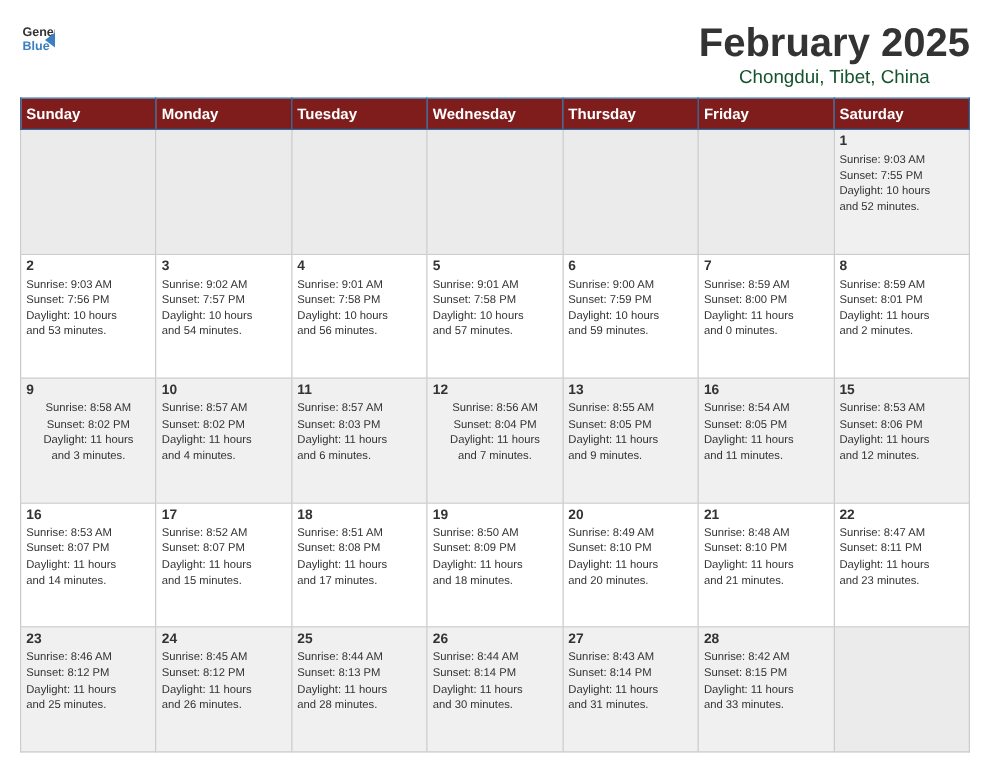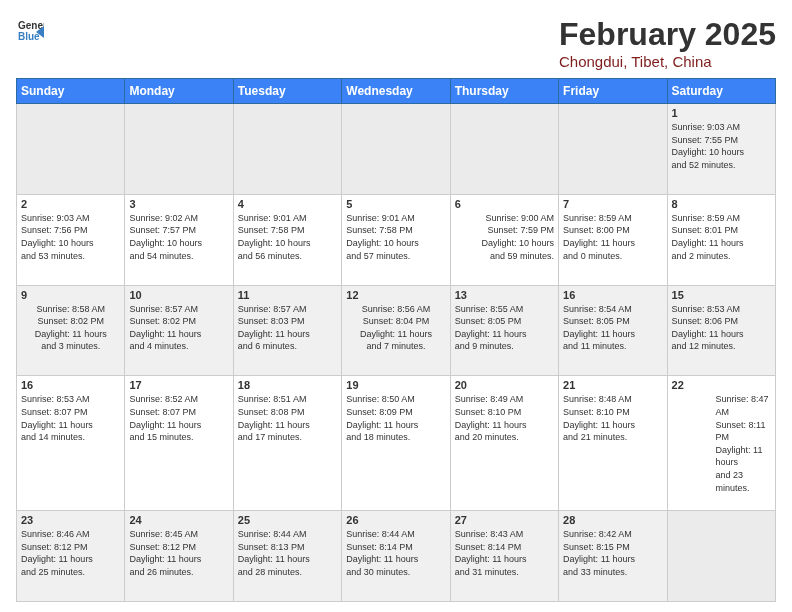--- a/index.html
+++ b/index.html
@@ -26,39 +26,39 @@
     .logo {
       display: flex;
       align-items: center;
     }
     .logo-icon {
       width: 28px;
       height: 28px;
       margin-right: 2px;
     }
     .title-block {
-      text-align: left;
+      text-align: center;
     }
     .month-title {
       font-size: 32px;
       font-weight: bold;
       color: #333;
     }
     .location {
       font-size: 15px;
-      color: #7f1d1d;
+      color: #14532d;
     }
     .calendar {
       flex: 1;
       border-collapse: collapse;
       width: 100%;
       table-layout: fixed;
     }
     .calendar th {
-      background: #3b82f6;
+      background: #7f1d1d;
       color: #fff;
       font-size: 12px;
       font-weight: bold;
       padding: 5px 4px;
       text-align: left;
       border: 1px solid #2d6aa0;
     }
     .calendar td {
       vertical-align: top;
       border: 1px solid #ccc;
@@ -159,21 +159,21 @@
           </td>
           <td>
             <span class="day-num">5</span>
             <div class="day-info" style="white-space: pre-line;">Sunrise: 9:01 AM
 Sunset: 7:58 PM
 Daylight: 10 hours
 and 57 minutes.</div>
           </td>
           <td>
             <span class="day-num">6</span>
-            <div class="day-info" style="white-space: pre-line; text-align: right;">Sunrise: 9:00 AM
+            <div class="day-info" style="white-space: pre-line;">Sunrise: 9:00 AM
 Sunset: 7:59 PM
 Daylight: 10 hours
 and 59 minutes.</div>
           </td>
           <td>
             <span class="day-num">7</span>
             <div class="day-info" style="white-space: pre-line;">Sunrise: 8:59 AM
 Sunset: 8:00 PM
 Daylight: 11 hours
 and 0 minutes.</div>
@@ -275,21 +275,21 @@
           </td>
           <td>
             <span class="day-num">21</span>
             <div class="day-info" style="white-space: pre-line;">Sunrise: 8:48 AM
 Sunset: 8:10 PM
 Daylight: 11 hours
 and 21 minutes.</div>
           </td>
           <td>
             <span class="day-num">22</span>
-            <div class="day-info" style="white-space: pre-line; margin-left: 44px;">Sunrise: 8:47 AM
+            <div class="day-info" style="white-space: pre-line;">Sunrise: 8:47 AM
 Sunset: 8:11 PM
 Daylight: 11 hours
 and 23 minutes.</div>
           </td>
         </tr>
         <tr class="row-shade">
           <td>
             <span class="day-num">23</span>
             <div class="day-info" style="white-space: pre-line;">Sunrise: 8:46 AM
 Sunset: 8:12 PM

